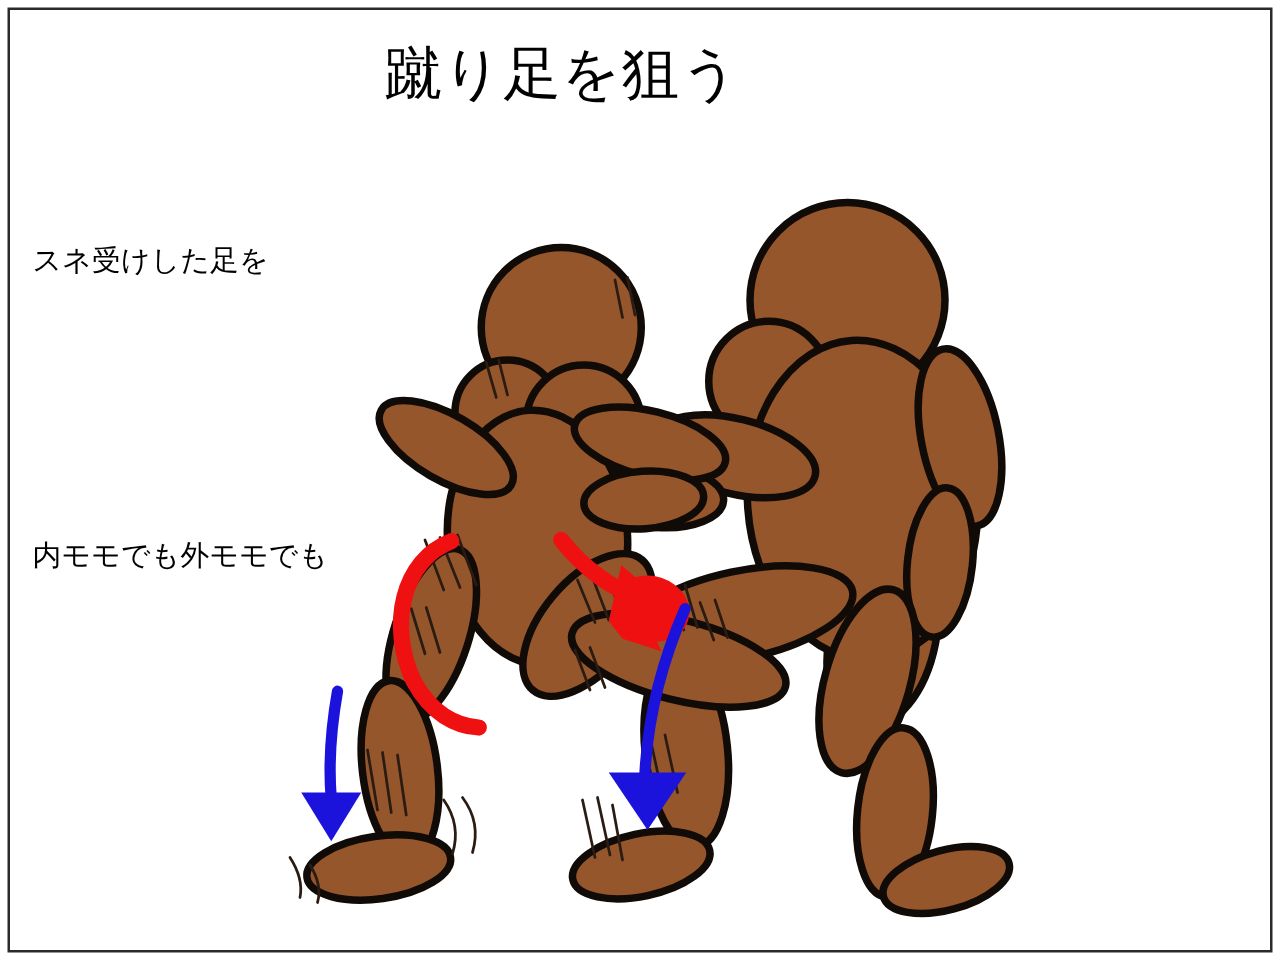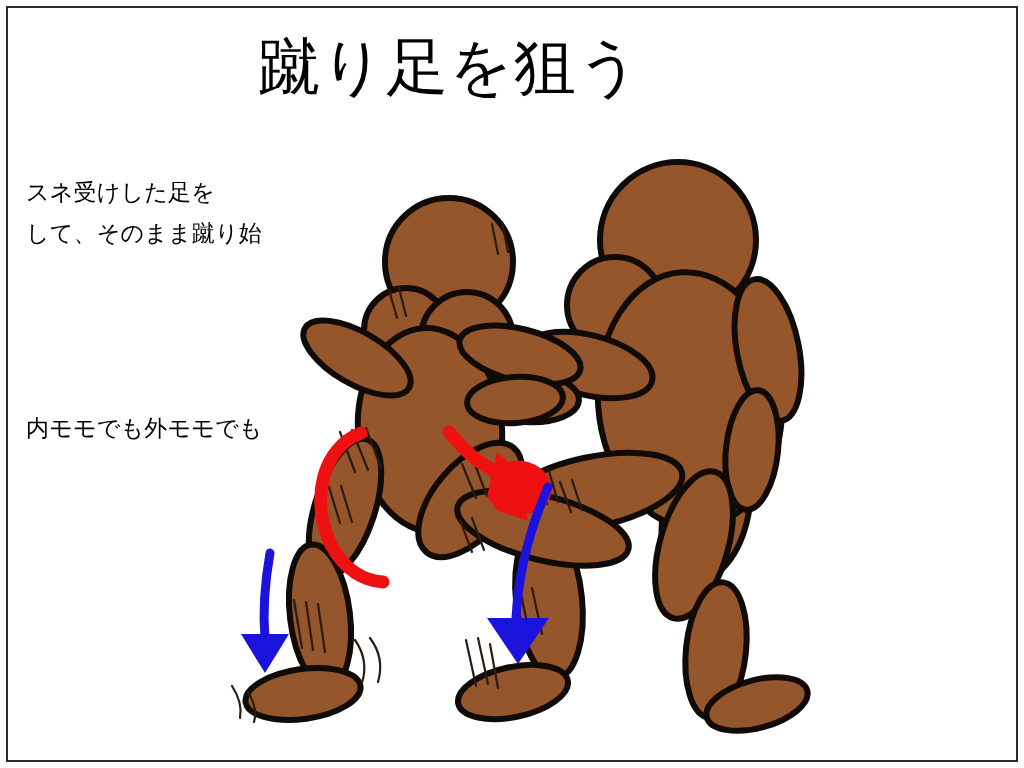--- a/index.html
+++ b/index.html
@@ -29,58 +29,57 @@
     border: 2px solid #2b2b2f;
     box-sizing: border-box;
     pointer-events: none;
   }
   #slide-title {
     position: absolute;
     left: 0;
     top: 34px;
     width: 900px;
     text-align: center;
-    font-size: 62px;
+    font-size: 46px;
     line-height: 1.05;
     color: #000000;
     letter-spacing: 0.02em;
     font-weight: 400;
     white-space: nowrap;
   }
   .note-block {
     position: absolute;
     color: #000000;
     font-size: 23px;
     line-height: 41px;
     letter-spacing: 0.01em;
     white-space: nowrap;
   }
-  #note-1 { left: 26px; top: 172px; }
-  #note-2 { left: 26px; top: 408px; }
+  #note-1 { left: 26px; top: 188px; text-align: center; }
+  #note-2 { left: 26px; top: 424px; }
   .note-line { display: block; }
   #figure-canvas {
     position: absolute;
     left: 0;
     top: 0;
     width: 1024px;
     height: 768px;
   }
 </style>
 </head>
 <body>
 
 <div id="slide">
 
   <div id="slide-frame"></div>
 
   <div id="slide-title">蹴り足を狙う</div>
 
   <div class="note-block" id="note-1">
     <span class="note-line">スネ受けした足を</span>
-    <span class="note-line">して、そのまま蹴り始</span>
   </div>
 
   <div class="note-block" id="note-2">
     <span class="note-line">内モモでも外モモでも</span>
   </div>
 
   <svg id="figure-canvas" viewBox="0 0 1024 768">
     <defs>
       <style>
         .bd { fill: #96562c; stroke: #110b08; stroke-width: 6; stroke-linejoin: round; }

